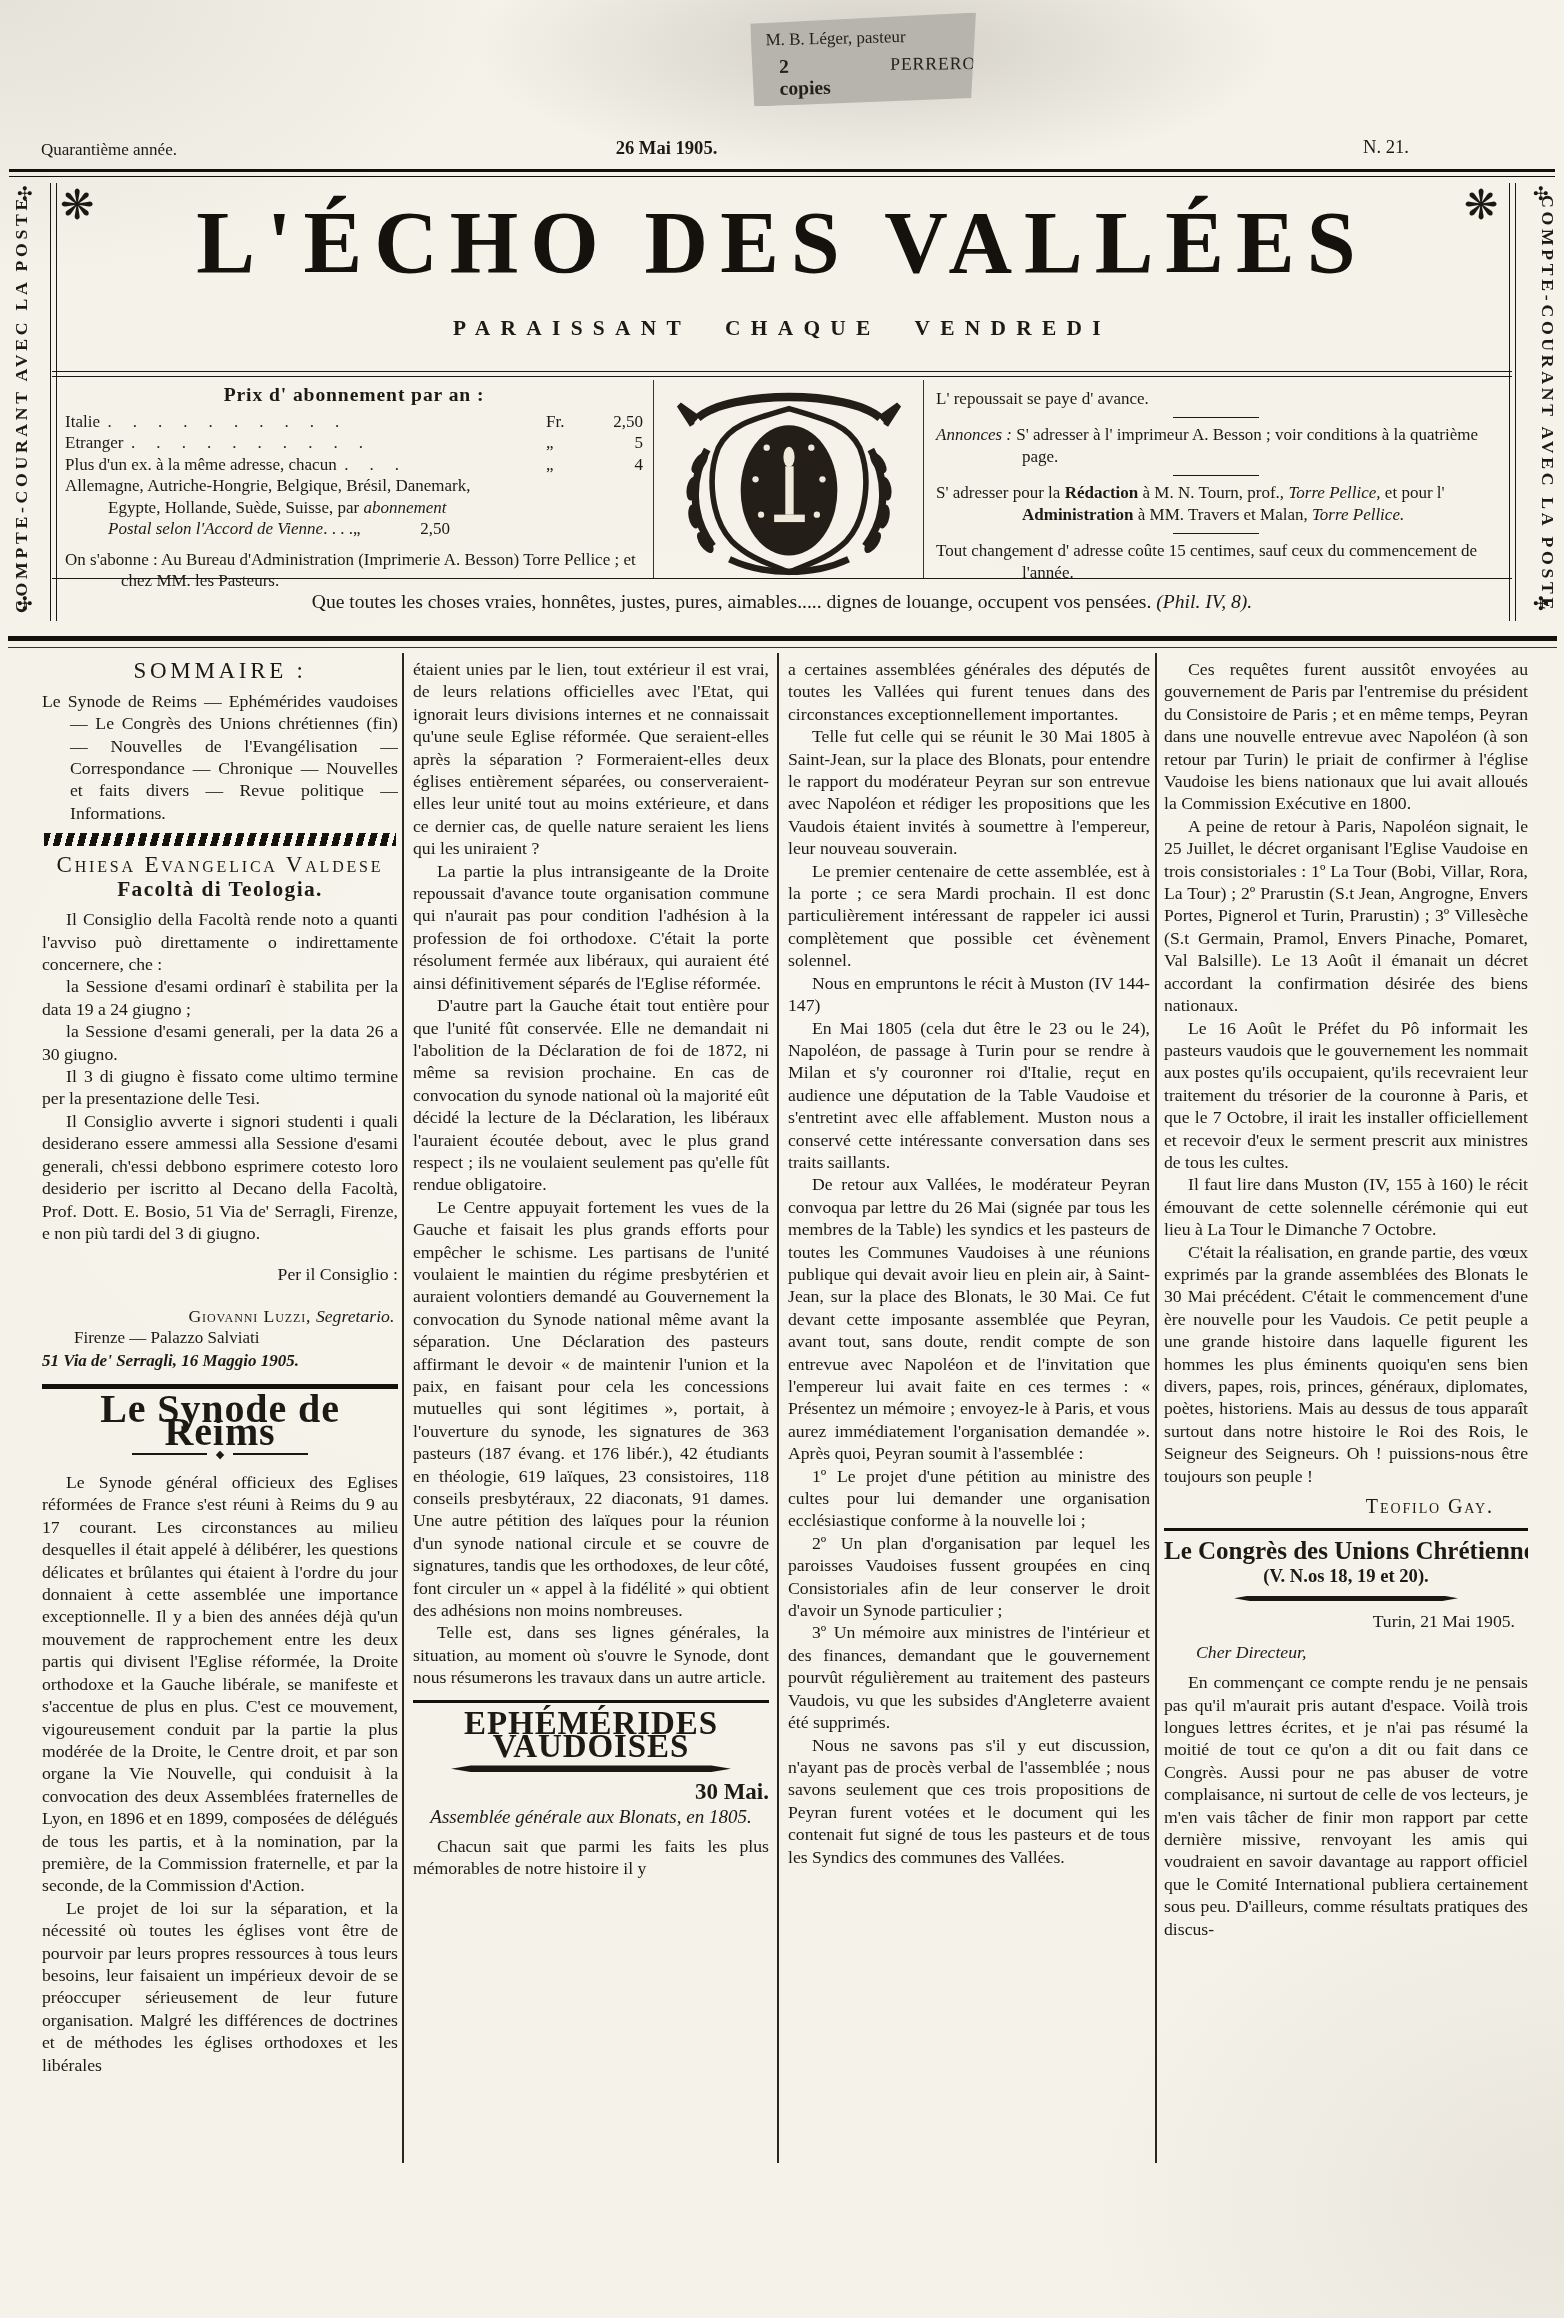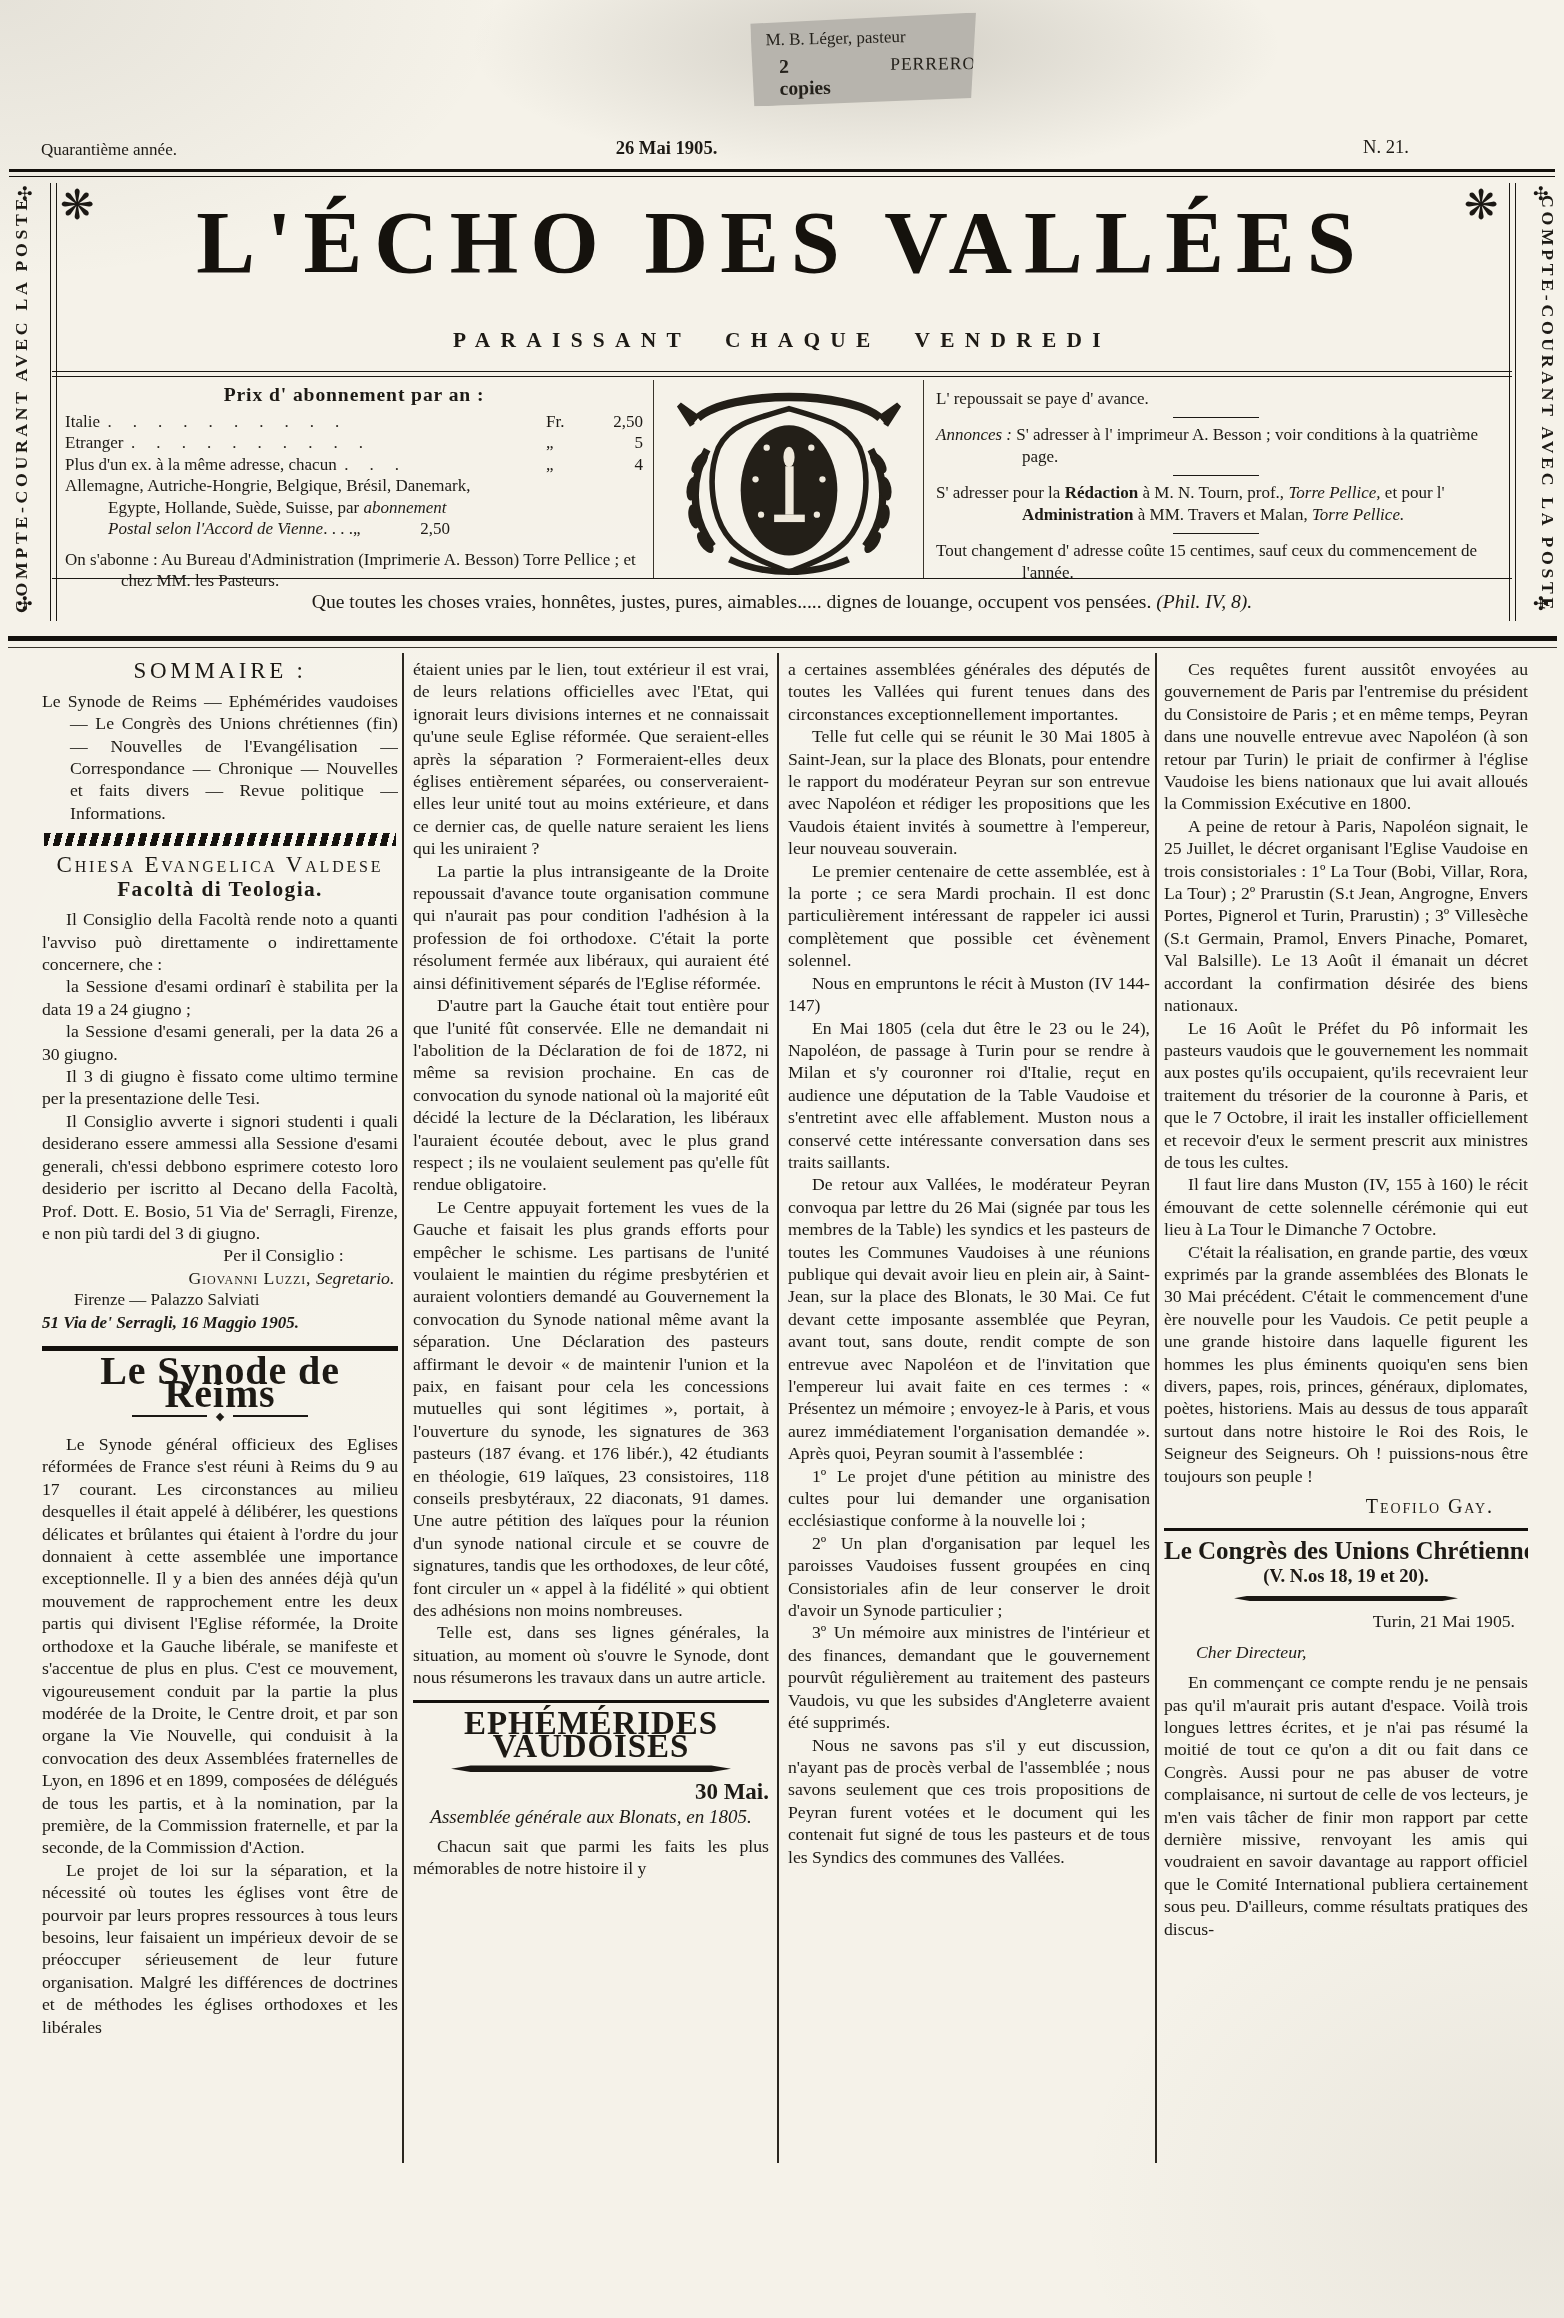--- a/index.html
+++ b/index.html
@@ -33,21 +33,21 @@
   .orn-tl{left:60px;top:185px;} .orn-tr{left:1464px;top:185px;transform:scaleX(-1);}
   .mini-orn{font-size:18.6px;color:#1b1814;}
   .orn-ll1{left:17px;top:183px;} .orn-ll2{left:17px;top:593px;}
   .orn-rr1{left:1533px;top:183px;} .orn-rr2{left:1533px;top:593px;}
   .side-text{top:194px;height:420px;width:28px;display:flex;align-items:center;justify-content:center;}
   .side-text span{writing-mode:vertical-rl;font-size:17.7px;font-weight:bold;letter-spacing:3.7px;white-space:nowrap;}
   .side-text.l{left:7.5px;} .side-text.l span{transform:rotate(180deg);}
   .side-text.r{left:1533px;}
   .title{left:0;top:192px;width:1564px;text-align:center;font-size:88px;font-weight:bold;
          letter-spacing:12px;white-space:nowrap;color:#15120d;}
-  .subtitle{left:0;top:328px;width:1564px;text-align:center;font-size:21.4px;font-weight:bold;
+  .subtitle{left:0;top:316px;width:1564px;text-align:center;font-size:21.4px;font-weight:bold;
             letter-spacing:10.3px;word-spacing:18.6px;}
   .rule-c{left:52px;right:52px;top:371px;border-top:1.9px solid #1b1814;}
   .rule-c2{left:52px;right:52px;top:376px;border-top:0.9px solid #1b1814;}
   
   .subs-left{left:65px;top:384px;width:578px;font-size:17px;line-height:21.4px;}
   .subs-title{text-align:center;font-weight:bold;font-size:19.6px;letter-spacing:0.9px;margin-bottom:5.6px;}
   .price-row{display:flex;align-items:baseline;}
   .price-row .lbl{white-space:nowrap;}
   .price-row .dots{flex:1;overflow:hidden;white-space:nowrap;letter-spacing:8.4px;padding:0 7.5px;color:#2a261f;}
   .price-cell{width:97px;display:flex;justify-content:space-between;}
@@ -72,21 +72,21 @@
   .col3{left:788px;width:362px;} .col4{left:1164px;width:364px;}
   .vrule{top:653px;height:1510px;width:1.9px;background:#2b2720;}
   .vr1{left:402px;} .vr2{left:777px;} .vr3{left:1155px;}
   .para{margin:0;text-indent:24px;}
   .para.noind{text-indent:0;}
   .hang{padding-left:28px;text-indent:-28px;margin:0;}
   .c-head{text-align:center;font-size:23px;letter-spacing:3.7px;margin:1.9px 0 7.5px;}
   .zigzag{height:13px;margin:8.4px 1.9px 8.4px;background:repeating-linear-gradient(105deg,#16130f 0 6.5px,rgba(0,0,0,0) 6.5px 11.7px);}
   .chiesa{text-align:center;font-variant:small-caps;font-size:23px;letter-spacing:2.8px;text-indent:0;}
   .facolta{text-align:center;font-weight:bold;font-size:21.4px;letter-spacing:1.4px;margin:1.9px 0 7.5px;text-indent:0;}
-  .per-cons{text-align:center;padding-left:103px;margin:0 0;}
+  .per-cons{text-align:right;padding-left:103px;margin:19px 0;}
   .luzzi{text-align:right;margin:0;padding-right:3.7px;}
   .luzzi .nm{font-variant:small-caps;letter-spacing:0.9px;}
   .place1{margin:0;padding-left:32px;font-size:17px;}
   .place2{margin:0;font-style:italic;font-weight:bold;font-size:17px;}
   .thick-rule{border-top:5.6px solid #14110d;margin:12px 0 9.3px;}
   .mid-rule{border-top:3.7px solid #14110d;margin:11.2px 0 9.3px;}
   .headline1{font-size:40px;font-weight:bold;text-align:center;letter-spacing:0.9px;margin:1.9px 0 1.9px;text-indent:0;}
   .flourish{display:flex;align-items:center;justify-content:center;gap:8.4px;margin:5.6px 0 11.2px;}
   .flourish .ln{height:1.9px;background:#1b1814;width:75px;}
   .flourish .dm{font-size:11.2px;line-height:1;}

